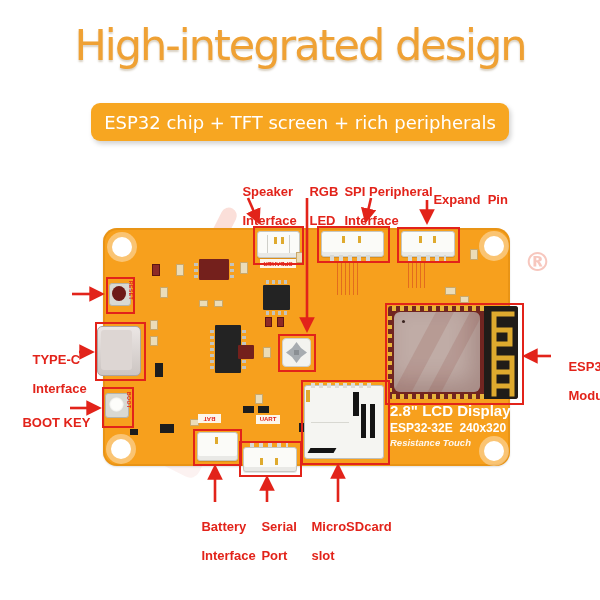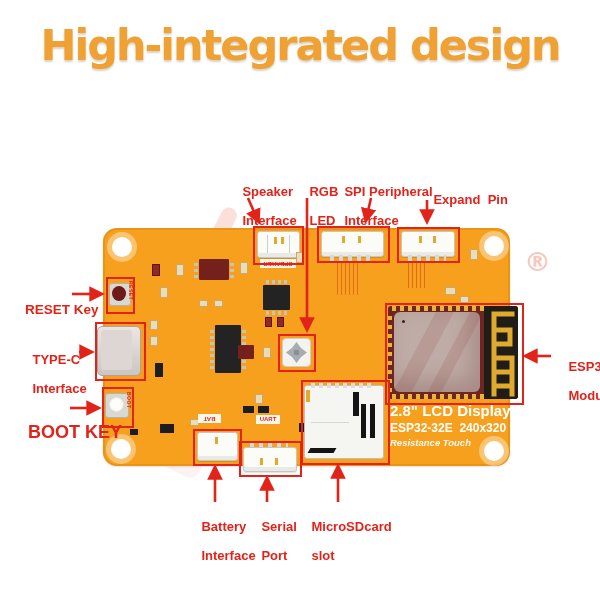--- a/index.html
+++ b/index.html
@@ -5,21 +5,21 @@
   html,body { margin:0; padding:0; background:#ffffff; }
   #stage {
     position:relative; width:600px; height:600px; background:#ffffff;
     overflow:hidden; font-family:"Liberation Sans", sans-serif;
     --red:#E2231A; --board:#F7A01D; --gold:#DFAA2E;
   }
 
   
   .title {
     position:absolute; top:20px; left:0; width:600px; text-align:center;
-    font-family:"DejaVu Sans", sans-serif; font-weight:700;
+    font-family:"DejaVu Sans", sans-serif; font-weight:400;
     font-size:43px; letter-spacing:-2px; color:#EFA134;
     text-shadow:0 2px 2px rgba(120,90,40,.28);
   }
   .banner {
     position:absolute; left:91px; top:103px; width:418px; height:38px;
     background:#F7A621; border-radius:9px;
     box-shadow:2px 3px 5px rgba(0,0,0,.18);
   }
   .banner span {
     display:block; width:100%; text-align:center; line-height:39px;
@@ -122,20 +122,23 @@
   .wm.pink { background:rgba(240,140,120,.28); }
 
   svg.arrows { position:absolute; left:0; top:0; pointer-events:none; }
 </style>
 </head>
 <body>
 
 <div id="stage">
 
   <div class="title">High-integrated design</div>
+  <div class="banner">
+    <span>ESP32 chip + TFT screen + rich peripherals</span>
+  </div>
 
   <div class="wm pink" style="left:214px; top:206px; width:16px; height:46px;"></div>
   <div class="wm" style="left:190px; top:250px; width:60px; height:230px;"></div>
   <div class="wm" style="left:300px; top:240px; width:55px; height:230px;"></div>
   <div class="wm" style="left:395px; top:250px; width:50px; height:200px;"></div>
 
   <div class="board">
 
     <div class="hole" style="left:9px; top:9px;"></div>
     <div class="hole" style="left:381px; top:8px;"></div>
@@ -290,28 +293,25 @@
     <span>RGB</span><br>
     <span>LED</span>
   </div>
   <div class="callout center" style="left:330px; top:170px; width:92px;">
     <span>SPI Peripheral</span><br>
     <span>Interface</span>
   </div>
   <div class="callout" style="left:419px; top:178px;">
     <span>Expand  Pin</span>
   </div>
-  <div class="callout" style="left:10px; top:287px; font-size:13.5px;">
-    <span>RESET Key</span>
-  </div>
   <div class="callout center" style="left:18px; top:338px; width:62px;">
     <span>TYPE-C</span><br>
     <span>Interface</span>
   </div>
-  <div class="callout" style="left:8px; top:401px; font-size:18px;">
+  <div class="callout" style="left:8px; top:401px; font-size:13px;">
     <span>BOOT KEY</span>
   </div>
   <div class="callout" style="left:554px; top:345px;">
     <span>ESP32</span><br>
     <span>Module</span>
   </div>
   <div class="callout center" style="left:187px; top:505px; width:58px;">
     <span>Battery</span><br>
     <span>Interface</span>
   </div>

